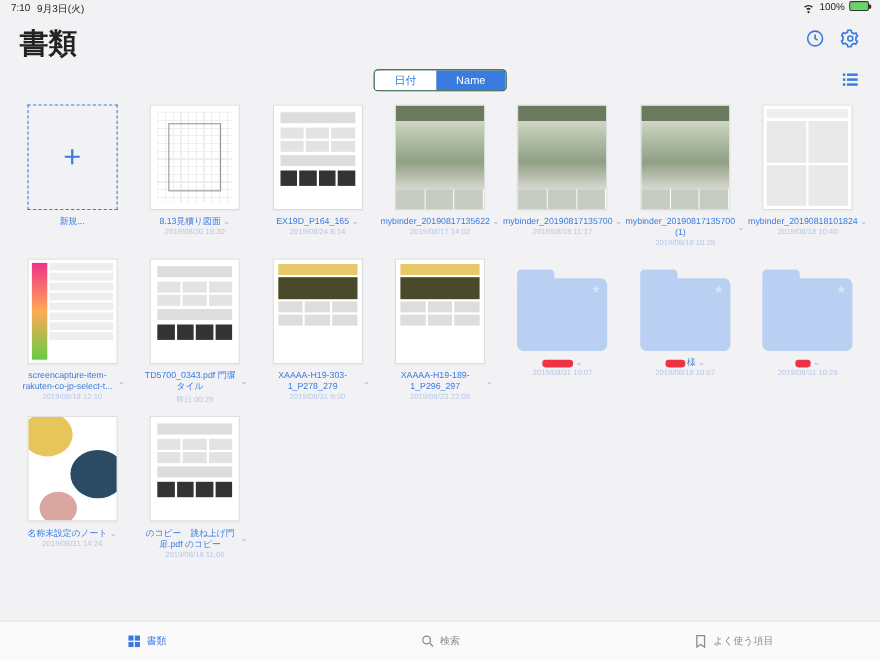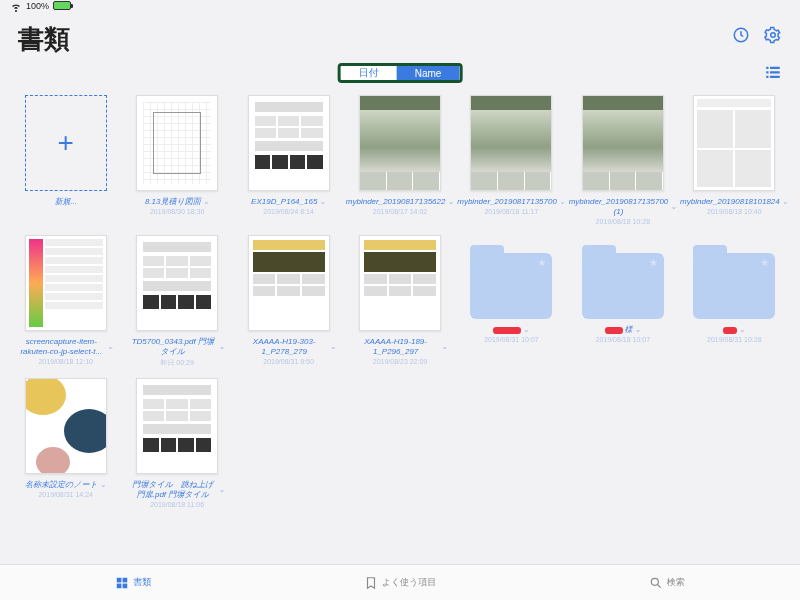--- a/index.html
+++ b/index.html
@@ -10,31 +10,31 @@
   .status-right { display: flex; gap: 4px; align-items: flex-start; }
   .battery { display: inline-block; width: 18px; height: 9px; border: 1px solid #333; border-radius: 2px; position: relative; background: linear-gradient(to right,#66d662 0%,#66d662 100%); }
   .battery::after { content:""; position:absolute; right:-3px; top:2px; width:2px; height:4px; background:#333; border-radius:0 1px 1px 0; }
 
   .header { padding: 6px 18px 4px; display:flex; align-items:flex-start; }
   .title { font-size: 26px; font-weight: 700; color:#222; flex:1; }
   .header-icons { display:flex; gap:14px; padding-top:4px; }
   .hicon { width:18px; height:18px; color:#3b7be0; }
 
   .seg-row { position: relative; height: 26px; margin: 2px 0 6px; }
-  .segmented { position:absolute; left:50%; transform:translateX(-50%); display:flex; border:3px solid #14532d; border-radius:4px; overflow:hidden; height:20px; }
+  .segmented { position:absolute; left:50%; transform:translateX(-50%); display:flex; border:1px solid #14532d; border-radius:4px; overflow:hidden; height:20px; }
   .seg-btn { font-size:10px; padding: 0 18px; display:flex; align-items:center; color:#3b7be0; background:#fff; cursor:pointer;}
   .seg-btn.active { background:#3b7be0; color:#fff; }
   .list-toggle { position:absolute; right:18px; top:0; color:#3b7be0; width:18px; height:18px; }
 
   .grid { padding: 0 14px; display:grid; grid-template-columns: repeat(7, 1fr); gap: 10px 8px; }
   .cell { display:flex; flex-direction:column; align-items:center; }
   .thumb { width: 82px; height: 96px; background:#fff; border:1px solid #ddd; box-shadow: 0 1px 2px rgba(0,0,0,.08); position:relative; overflow:hidden; }
   .thumb.new { border:1.5px dashed #3b7be0; background:transparent; box-shadow:none; display:flex; align-items:center; justify-content:center; }
   .plus { font-size:28px; font-weight:200; color:#3b7be0; }
-  .label { margin-top:6px; font-size:8px; color:#3b7be0; text-align:center; line-height:1.25; max-width:96px; display:flex; align-items:center; gap:2px; justify-content:center;font-style:italic;}
+  .label { margin-top:6px; font-size:8px; color:#3b7be0; text-align:center; line-height:1.25; max-width:96px; display:flex; align-items:center; gap:2px; justify-content:center;}
   .label .chev { color:#9fb8e2; font-size:8px;}
   .sub { font-size:7px; color:#b7c7e6; text-align:center; margin-top:1px;}
   .redact { display:inline-block; background:#e34; border-radius:3px; height:7px; }
   .folder { width:82px; height:66px; margin-top:18px; position:relative; }
   .folder-body { width:100%; height:100%; background:#b9d0f2; border-radius:6px; position:relative;}
   .folder-body::before { content:""; position:absolute; top:-8px; left:0; width:34px; height:12px; background:#b9d0f2; border-radius:4px 4px 0 0;}
   .star { position:absolute; top:4px; right:6px; color:#d6e3f7; font-size:10px; }
 
   
   .th-lines { position:absolute; inset:6px; }
@@ -68,20 +68,24 @@
 
   .tabbar { position:absolute; bottom:0; left:0; right:0; height:36px; background:#fafafa; border-top:1px solid #ddd; display:flex;}
   .tab { flex:1; display:flex; align-items:center; justify-content:center; gap:4px; font-size:9px; color:#8a8a8a;}
   .tab.active { color:#3b7be0; }
   .tab svg, .tab .ticon { width:14px; height:14px; }
 </style>
 </head>
 <body>
 
 <div class="status-bar">
+  <div class="status-left">
+    <span>7:10</span>
+    <span>9月3日(火)</span>
+  </div>
   <div class="status-right">
     <span>
       <svg viewBox="0 0 24 24" width="12" height="12" fill="#222">
           <path d="M12 18a2 2 0 100 4 2 2 0 000-4zm-4-4a6 6 0 018 0l-2 2a3 3 0 00-4 0zm-4-4a12 12 0 0116 0l-2 2a9 9 0 00-12 0z"></path>
         </svg>
     </span>
     <span>100%</span>
     <span class="battery"></span>
   </div>
 </div>
@@ -398,21 +402,21 @@
           <div class="row1"></div>
           <div class="darkrow">
             <div></div>
             <div></div>
             <div></div>
             <div></div>
           </div>
         </div>
       </div>
       <div class="label">
-        <span>門塀タイル　跳ね上げ門扉.pdf 門塀タイル</span> 
+        <span>のコピー　跳ね上げ門扉.pdf のコピー</span> 
         <span class="chev">⌄</span>
       </div>
       <div class="sub">2019/08/18 11:06</div>
     </div>
     <div></div>
     <div></div>
     <div></div>
     <div></div>
     <div></div>
   </div>
@@ -422,24 +426,24 @@
     <span class="ticon"><svg viewBox="0 0 24 24" fill="#3b7be0">
           <rect x="3" y="3" width="8" height="8"></rect>
           <rect x="13" y="3" width="8" height="8"></rect>
           <rect x="3" y="13" width="8" height="8"></rect>
           <rect x="13" y="13" width="8" height="8"></rect>
         </svg></span>
     <span>書類</span>
   </div>
   <div class="tab">
     <span class="ticon"><svg viewBox="0 0 24 24" fill="none" stroke="#8a8a8a" stroke-width="2">
-          <path d="M6 3h12v18l-6-4-6 4z"></path>
-        </svg></span>
-    <span>よく使う項目</span>
-  </div>
-  <div class="tab">
-    <span class="ticon"><svg viewBox="0 0 24 24" fill="none" stroke="#8a8a8a" stroke-width="2">
           <circle cx="10" cy="10" r="6"></circle>
           <path d="M20 20l-5-5"></path>
         </svg></span>
     <span>検索</span>
   </div>
+  <div class="tab">
+    <span class="ticon"><svg viewBox="0 0 24 24" fill="none" stroke="#8a8a8a" stroke-width="2">
+          <path d="M6 3h12v18l-6-4-6 4z"></path>
+        </svg></span>
+    <span>よく使う項目</span>
+  </div>
 </div>
 
 </body></html>

